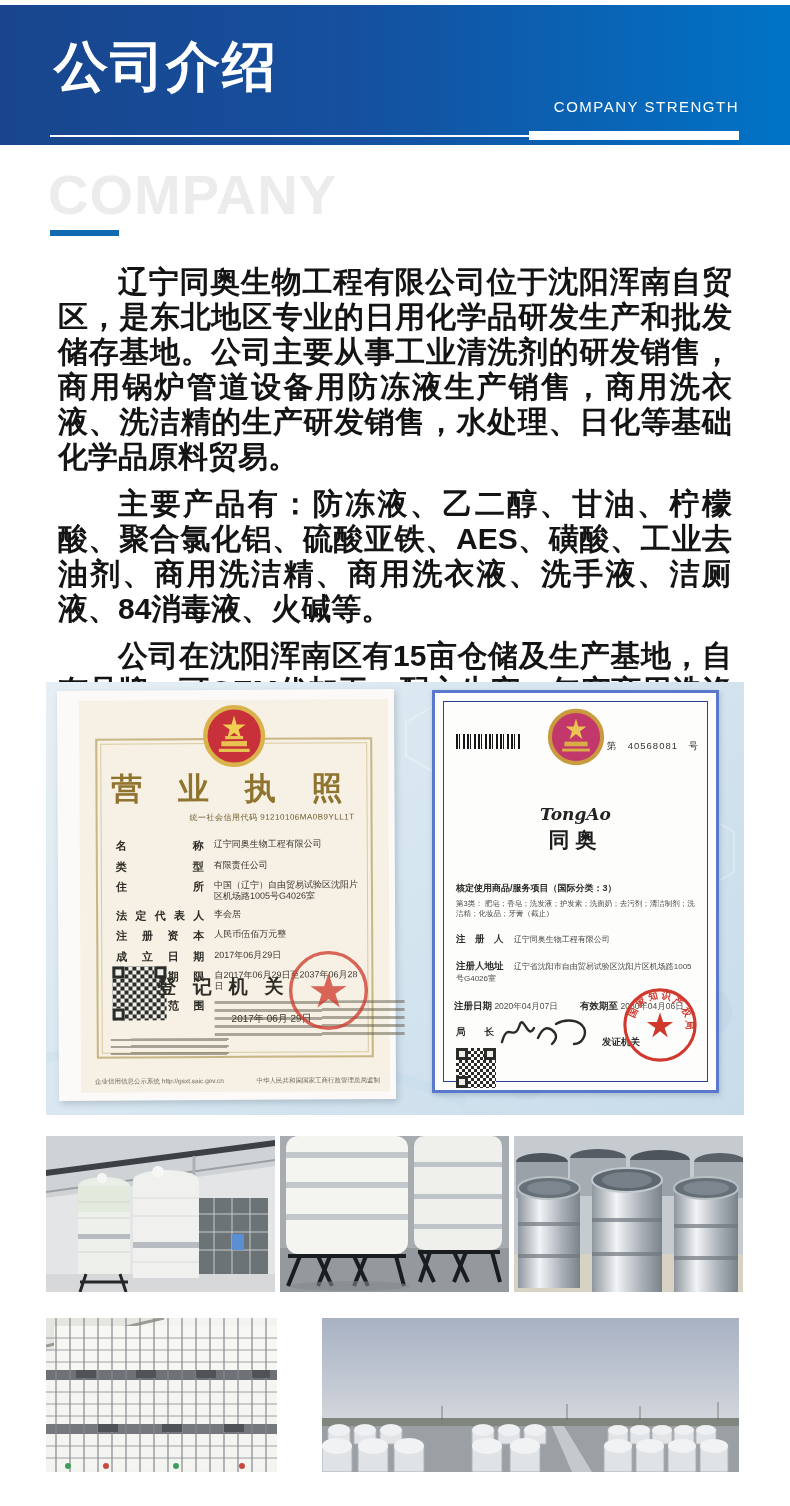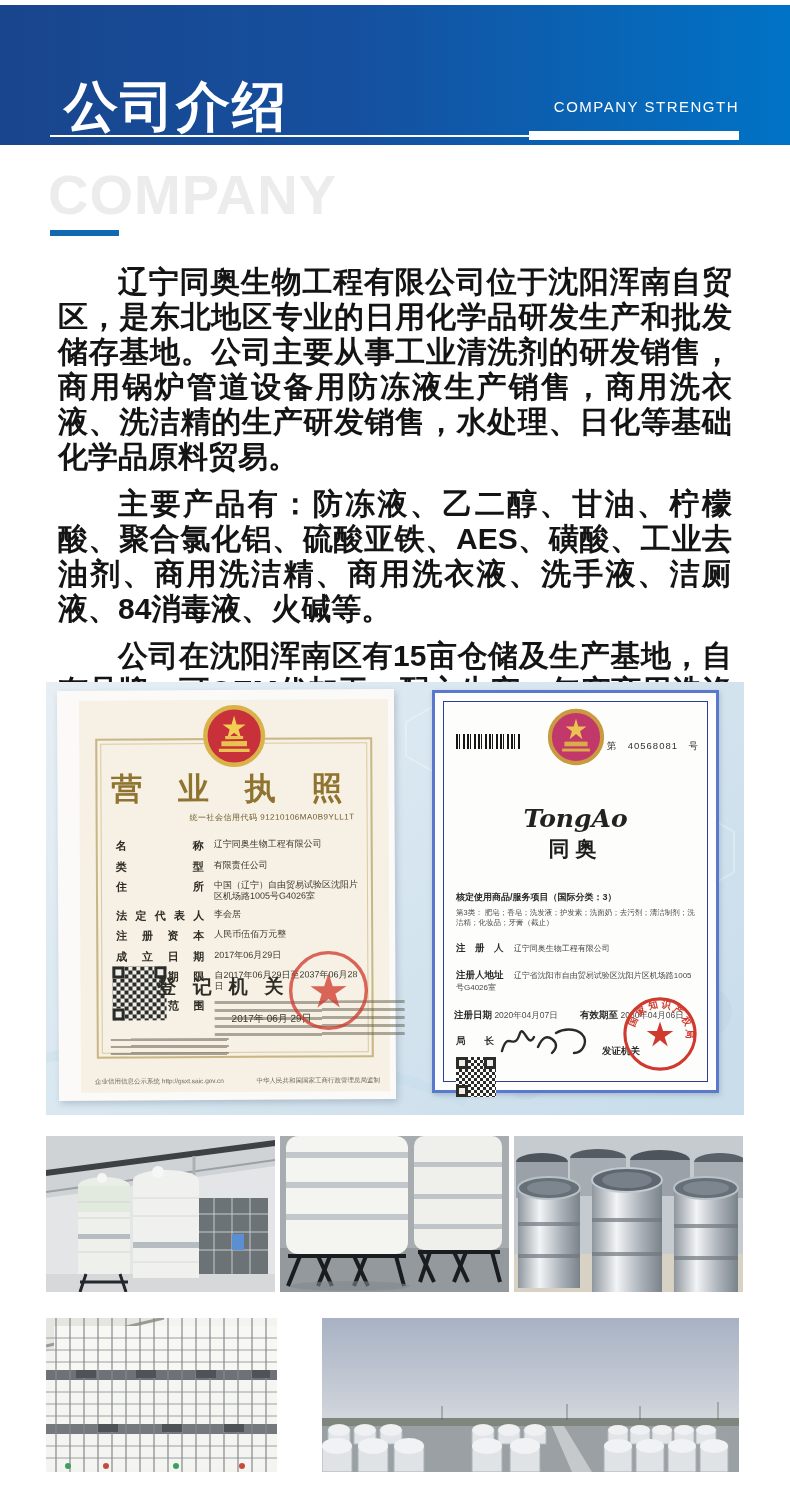--- a/index.html
+++ b/index.html
@@ -1,22 +1,22 @@
 <!DOCTYPE html>
 <html><head>
 <meta charset="utf-8">
 <style>
   html,body{margin:0;padding:0;background:#ffffff;}
   .page{position:relative;width:790px;height:1506px;background:#fff;overflow:hidden;
         font-family:"Liberation Sans",sans-serif;}
   
   .banner{position:absolute;top:5px;left:0;width:790px;height:140px;
           background:linear-gradient(90deg,#19458d 0%,#15509f 45%,#0073c6 100%);}
-  .banner-title{position:absolute;left:64px;top:26px;font-size:54px;font-weight:800;
-          color:#fff;letter-spacing:2px;margin-top:40px;}
+  .banner-title{position:absolute;left:54px;top:26px;font-size:54px;font-weight:800;
+          color:#fff;letter-spacing:2px;}
   .banner-sub{position:absolute;right:51px;bottom:30px;font-size:15px;font-weight:400;
           color:#fff;letter-spacing:1.5px;}
   .banner-line{position:absolute;left:50px;right:51px;bottom:8px;height:2px;background:#fff;}
   .banner-bar{position:absolute;right:51px;bottom:5px;width:210px;height:9px;background:#fff;}
   
   .watermark{position:absolute;left:48px;top:162px;font-size:56px;font-weight:800;
           color:#ececec;letter-spacing:1px;}
   .dash{position:absolute;left:50px;top:230px;width:69px;height:6px;background:#1169b2;}
   
   .intro{position:absolute;left:46px;top:252px;width:698px;color:#141414;}
@@ -60,21 +60,21 @@
   
   .tm-cert{position:absolute;left:386px;top:8px;width:281px;height:397px;background:#fdfdfd;
           border:3px solid #5b79cc;box-shadow:1px 2px 5px rgba(60,80,100,.25);}
   .tm-inner{position:absolute;inset:8px;border:1.5px solid #2d3f94;background:#fdfdfc;}
   .tm-head{position:relative;height:78px;}
   .barcode{position:absolute;left:12px;top:32px;width:66px;height:15px;
           background:repeating-linear-gradient(90deg,#161616 0 2px,#fdfdfc 2px 3px,#161616 3px 4px,#fdfdfc 4px 7px,#161616 7px 9px,#fdfdfc 9px 11px);}
   .tm-number{position:absolute;right:8px;top:38px;font-size:9.5px;color:#33322f;letter-spacing:1px;}
   .tm-title{text-align:center;margin-top:8px;font-size:16px;font-weight:700;color:#33322f;
           letter-spacing:9px;font-family:"Liberation Serif",serif;}
-  .brand-en{text-align:center;margin-top:24px;font-size:25px;font-style:italic;font-weight:700;
+  .brand-en{text-align:center;margin-top:24px;font-size:17px;font-style:italic;font-weight:700;
           color:#222;font-family:"DejaVu Serif",serif;}
   .brand-cn{text-align:center;margin-top:2px;font-size:21px;font-weight:800;color:#1d1d1d;letter-spacing:6px;}
   .tm-scope{margin:28px 12px 0 12px;}
   .scope-h{font-size:9px;font-weight:700;color:#2a2a28;}
   .scope-t{font-size:7.5px;color:#4a4a46;line-height:10px;margin-top:4px;}
   .tm-row{margin:14px 12px 0 12px;font-size:8px;color:#4a4a46;}
   .tm-row b{font-size:9.5px;color:#2a2a28;margin-right:8px;}
   .tm-bottom{position:relative;margin:16px 10px 0 10px;height:92px;}
   .tm-dates{font-size:8.5px;color:#4a4a46;}
   .tm-dates b{font-size:9.5px;color:#2a2a28;}

